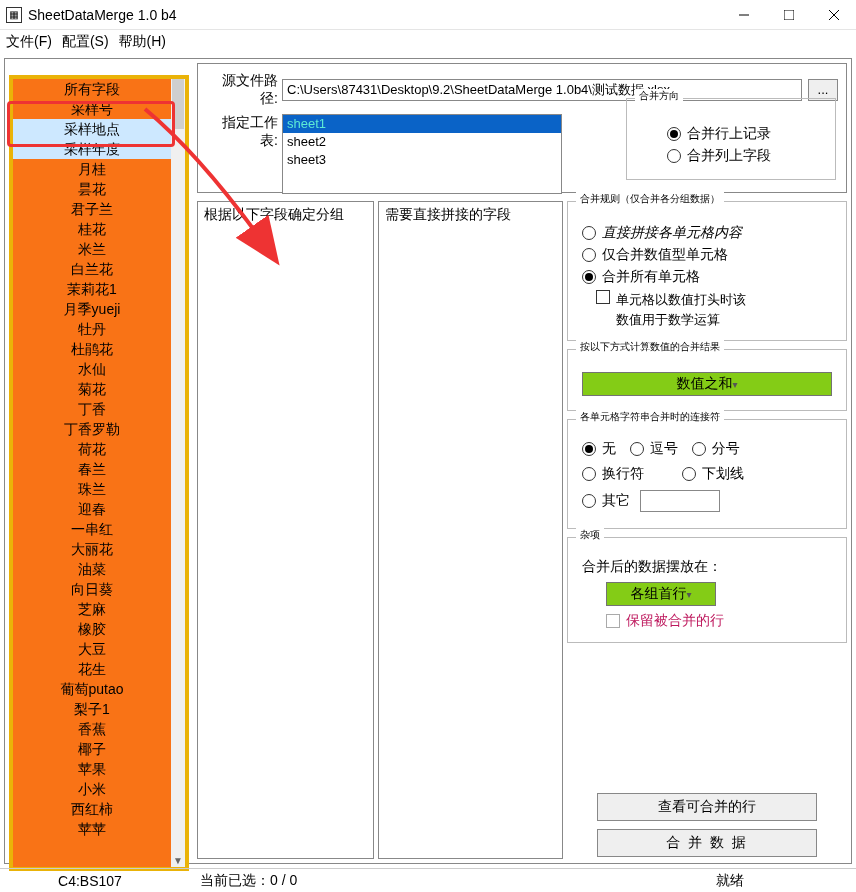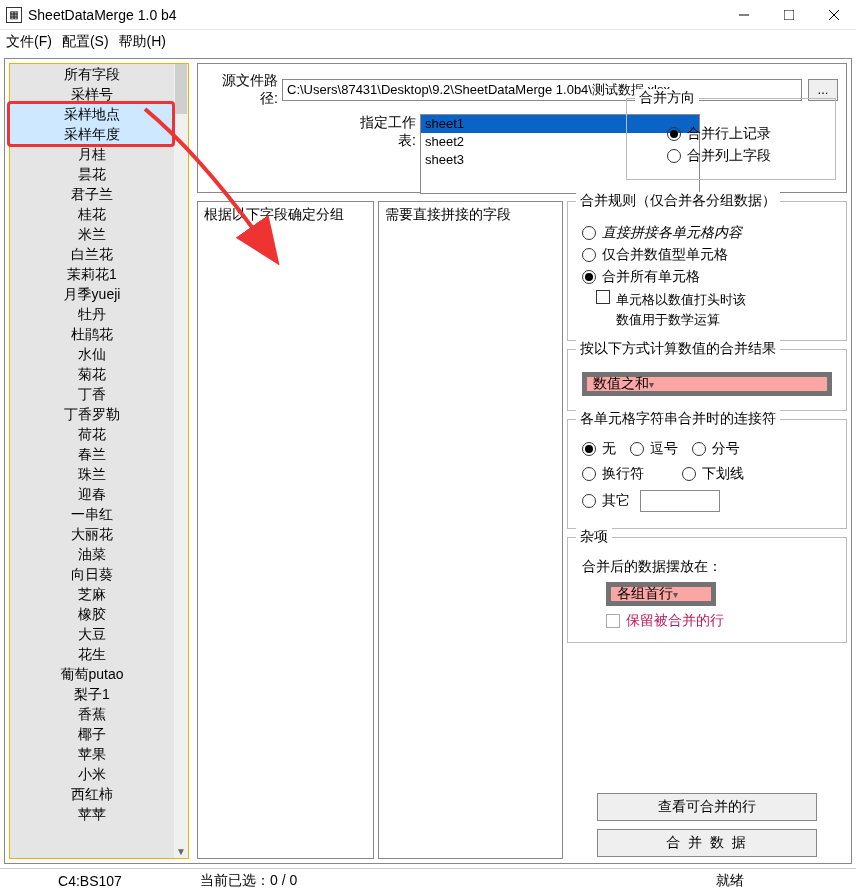--- a/index.html
+++ b/index.html
@@ -13,21 +13,21 @@
   .winbtns { display:flex; }
   .winbtn { width:45px; height:30px; display:flex; align-items:center; justify-content:center; }
   .winbtn svg { width:10px; height:10px; stroke:#000; stroke-width:1; fill:none; }
 
   
   .menubar { height:24px; display:flex; align-items:center; padding:0 6px; gap:10px; font-size:14px; }
 
   
   .main { position:absolute; top:58px; left:4px; right:4px; bottom:28px; border:1px solid #888; padding:4px; }
   .left-col { position:absolute; top:4px; left:4px; width:180px; bottom:4px; }
-  .fieldlist-wrap { position:relative; width:100%; height:100%; border:1px solid #eab308; background:#e5e5e5; overflow:hidden; }
+  .fieldlist-wrap { position:relative; width:100%; height:100%; border:4px solid #eab308; background:#f97316; overflow:hidden;margin-top:12px; }
   .fieldlist { position:absolute; top:0; left:0; right:14px; bottom:0; overflow:hidden; }
   .fieldlist .item { height:20px; line-height:20px; text-align:center; font-size:14px; white-space:nowrap; }
   .fieldlist .item.sel { background:#cde8ff; }
   .scrollbar-v { position:absolute; top:0; right:0; width:14px; bottom:0; background:#f0f0f0; }
   .scrollbar-v .thumb { position:absolute; top:0; left:1px; right:1px; height:50px; background:#cfcfcf; }
   .scrollbar-v .arrow { position:absolute; left:0; right:0; height:14px; display:flex; align-items:center; justify-content:center; font-size:10px; color:#666; }
   .scrollbar-v .arrow.top { top:0; }
   .scrollbar-v .arrow.bot { bottom:0; }
 
   .red-box { position:absolute; border:3px solid #e33; border-radius:4px; pointer-events:none; }
@@ -35,43 +35,43 @@
   .right-area { position:absolute; top:4px; left:192px; right:4px; bottom:4px; }
 
   
   .top-panel { border:1px solid #888; padding:8px 8px; height:130px; position:relative; }
   .row { display:flex; align-items:center; margin-bottom:6px; }
   .lbl { width:76px; text-align:right; padding-right:4px; font-size:14px; }
   .path-input { flex:1; height:22px; border:1px solid #888; padding:0 4px; font-size:13px; background:#fff; }
   .browse-btn { width:30px; height:22px; margin-left:6px; border:1px solid #888; background:#efefef; text-align:center; line-height:20px; }
   .sheet-list { width:280px; height:80px; border:1px solid #888; background:#fff; overflow:hidden; }
   .sheet-list .sitem { height:18px; line-height:18px; padding:0 4px; font-size:13px; }
-  .sheet-list .sitem.sel { background:#0a63c7; color:#000000; }
+  .sheet-list .sitem.sel { background:#0a63c7; color:#5eead4; }
 
   .dir-group { position:absolute; top:34px; right:10px; width:210px; border:1px solid #bbb; padding:22px 10px 10px; }
-  .group-title { position:absolute; top:-10px; left:8px; background:#fff; padding:0 4px; font-size:14px; }
+  .group-title { position:absolute; top:-10px; left:8px; background:#fff; padding:0 4px; font-size:10px; }
   .radio-row { display:flex; align-items:center; margin:4px 0 4px 30px; font-size:14px; }
   .radio { width:14px; height:14px; border:1px solid #333; border-radius:50%; margin-right:6px; position:relative; flex:none; }
   .radio.checked::after { content:""; position:absolute; top:2px; left:2px; right:2px; bottom:2px; background:#000; border-radius:50%; }
   .chk { width:14px; height:14px; border:1px solid #333; margin-right:6px; flex:none; position:relative; }
 
   
   .lower { position:absolute; top:138px; left:0; right:0; bottom:0; display:flex; gap:4px; }
   .mid-box { border:1px solid #888; background:#fff; padding:4px 6px; font-size:14px; }
   .mid1 { width:177px; }
   .mid2 { width:185px; }
   .side { flex:1; display:flex; flex-direction:column; gap:8px; }
 
   .grp { border:1px solid #bbb; padding:18px 8px 10px; position:relative; font-size:14px; }
   .grp .group-title { top:-10px; }
   .radio-inline { display:inline-flex; align-items:center; margin-right:10px; }
   .chk-row { display:flex; align-items:flex-start; margin:4px 0 0 20px; font-size:13px; }
   .chk-text { line-height:20px; }
 
-  .select { border:5px solid #737373; background:#fca5a5; height:24px; display:flex; align-items:center; padding:0 6px; justify-content:flex-start; }
+  .select { border:1px solid #737373; background:#84cc16; height:24px; display:flex; align-items:center; padding:0 6px; justify-content:center; }
   .select .caret { font-size:10px; color:#555; }
 
   .txt-input { border:1px solid #888; height:22px; width:80px; background:#fff; }
 
   .btn { border:1px solid #888; background:#efefef; height:28px; display:flex; align-items:center; justify-content:center; font-size:14px; }
 
   
   .status { position:absolute; left:0; right:0; bottom:0; height:24px; border-top:1px solid #ccc; display:flex; align-items:center; font-size:14px; }
   .status .cell { padding:0 20px; }
   .status .sp { flex:1; }
@@ -165,21 +165,21 @@
   </div>
 
   <div class="right-area">
 
     <div class="top-panel">
       <div class="row">
         <div class="lbl">源文件路径:</div>
         <input class="path-input" value="C:\Users\87431\Desktop\9.2\SheetDataMerge 1.0b4\测试数据.xlsx" style="">
         <div class="browse-btn">...</div>
       </div>
-      <div class="row" style="align-items:flex-start;justify-content:center;">
+      <div class="row" style="align-items:flex-start;">
         <div class="lbl">指定工作表:</div>
         <div class="sheet-list" id="sheetlist">
             <div class="sitem sel">sheet1</div>
             <div class="sitem">sheet2</div>
             <div class="sitem">sheet3</div>
           </div>
       </div>
       <div class="dir-group">
         <div class="group-title">合并方向</div>
         <div class="radio-row">

